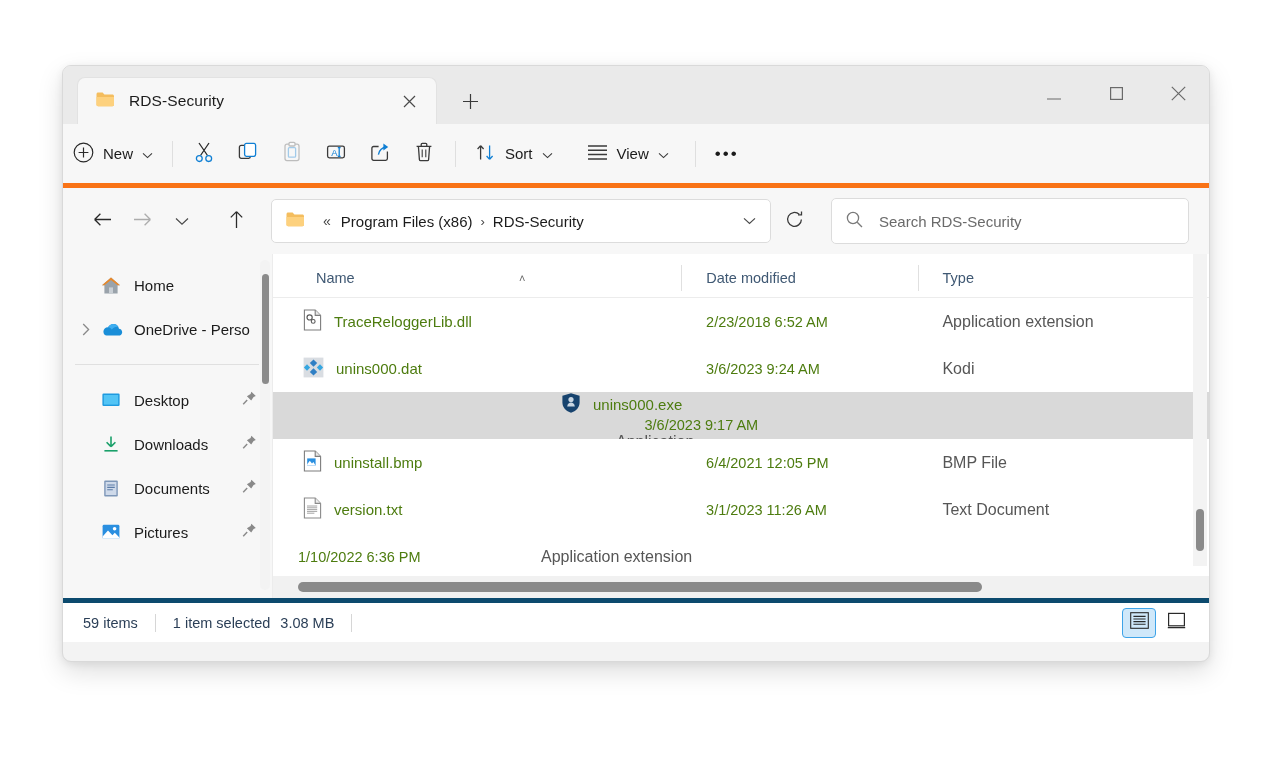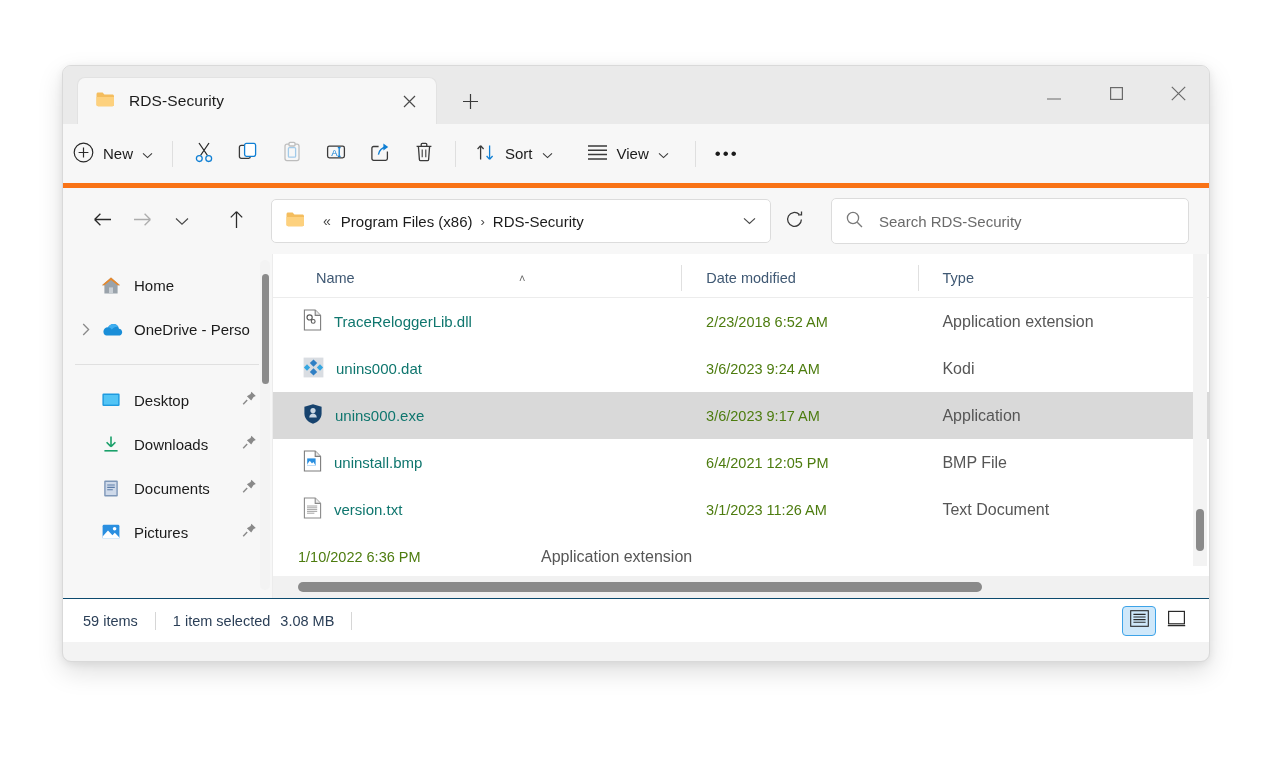--- a/index.html
+++ b/index.html
@@ -157,40 +157,40 @@
   .col-type { width: 300px; padding-left: 25px; }
   .col-div { position: absolute; left: 0; bottom: 6px; width: 1px; height: 26px; background: #e0e0e0; }
   .sort-caret {
     position: absolute; left: 246px; top: 3px;
     font-size: 11px; color: #666; line-height: 1;
   }
   .row {
     position: relative; height: 47px; display: flex; align-items: center;
     cursor: default;
   }
-  .row.selected { background: #d9d9d9; }
+  .row.selected { background: #d9d9d9; flex-direction: column; }
   .cell-name { width: 420px; padding-left: 30px; display: flex; align-items: center; gap: 12px; }
-  .cell-name span { font-size: 15px; color: #0f766e; white-space: nowrap; }
+  .cell-name span { font-size: 15px; color: #4d7c0f; white-space: nowrap; }
   .cell-date { width: 243px; padding-left: 25px; font-size: 14.5px; color: #4d7c0f; }
   .cell-type { width: 300px; padding-left: 25px; font-size: 16px; color: #565656; white-space: nowrap; overflow: hidden; }
   .fl-vtrack {
     position: absolute; right: 2px; top: 0; width: 14px; height: 312px; background: #f3f3f3;
   }
   .fl-vthumb { position: absolute; left: 3px; width: 8px; background: #8a8a8a; border-radius: 4px; }
   .fl-htrack {
     position: absolute; left: 0; bottom: 0; height: 22px; width: 100%;
     background: #f1f1f1;
   }
   .fl-hthumb { position: absolute; top: 6px; height: 10px; background: #8a8a8a; border-radius: 5px; }
 
   
   .statusbar {
     position: relative; height: 44px; width: 100%;
     background: #ffffff;
-    border-top: 1px solid #0c4a6e;
+    border-top: 5px solid #0c4a6e;
     display: flex; align-items: center; padding-left: 20px;
   }
   .st-txt { font-size: 14.5px; color: #2b3f57; }
   .st-sep { width: 1px; height: 18px; background: #d6d6d6; margin: 0 17px; }
   .viewtoggles { position: absolute; right: 16px; top: 50%; transform: translateY(-50%); display: flex; gap: 3px; }
   .vt {
     width: 34px; height: 30px; border-radius: 4px;
     display: flex; align-items: center; justify-content: center; cursor: default;
     border: 1px solid transparent;
   }

